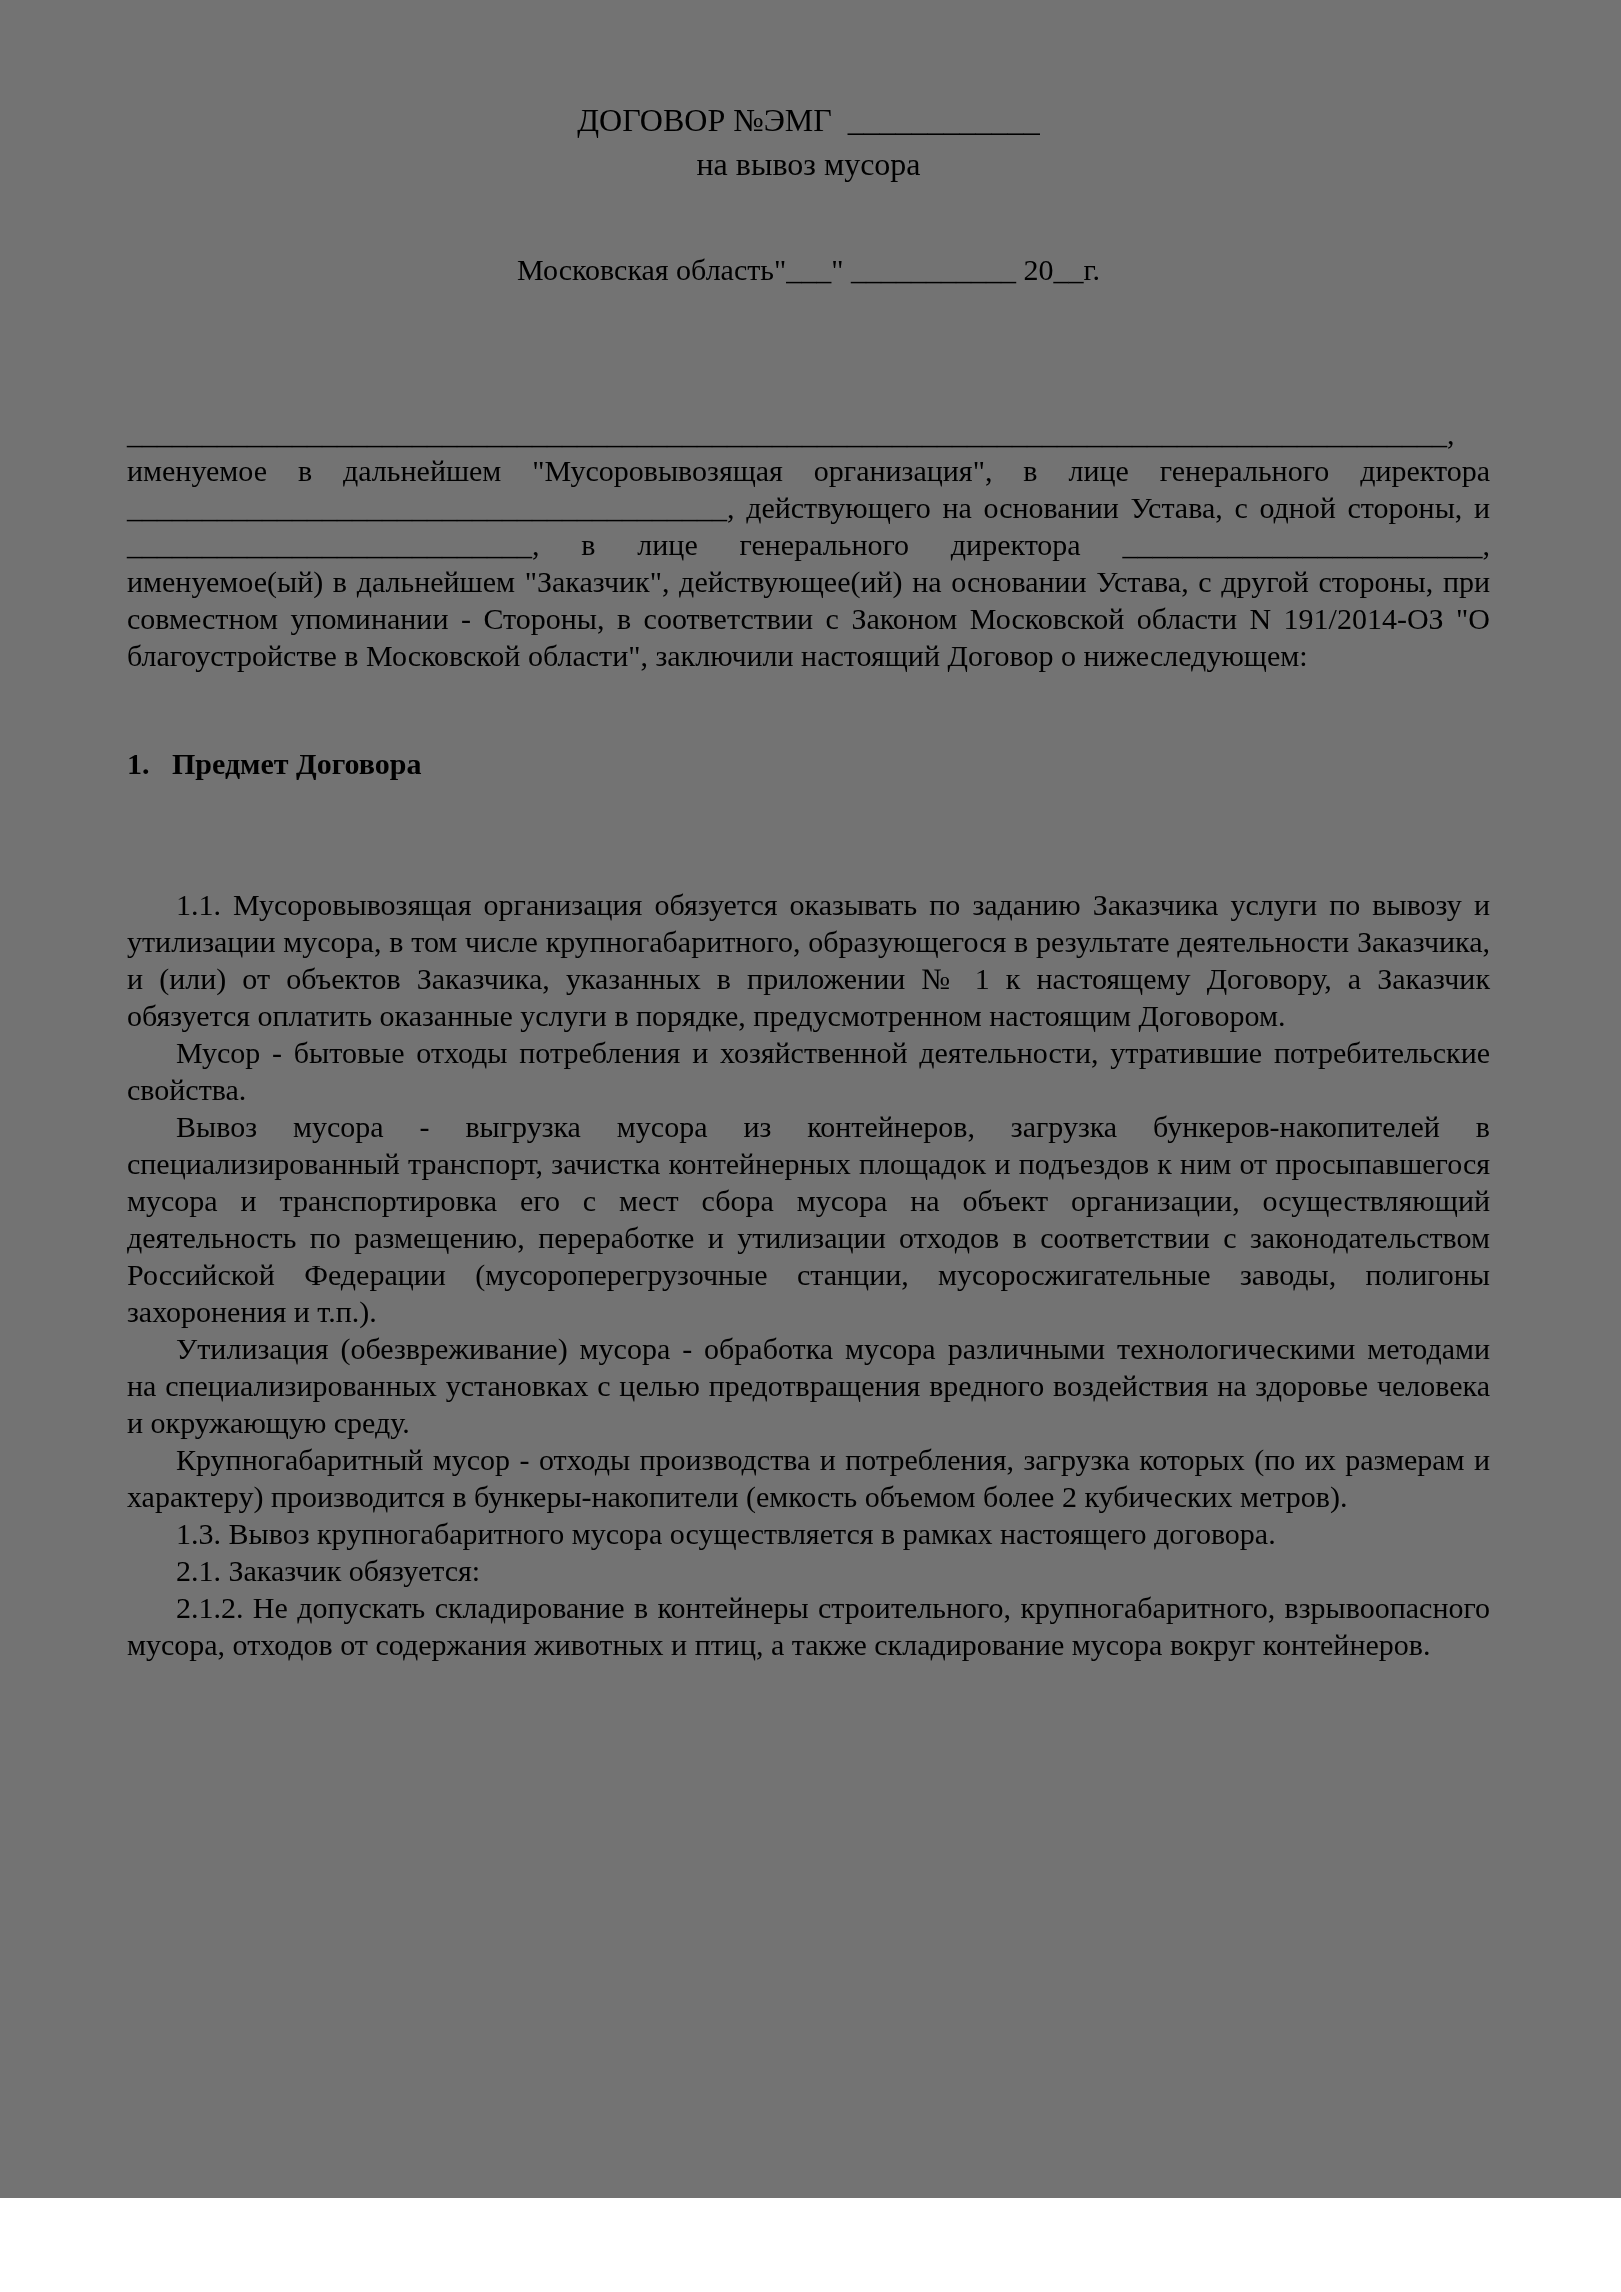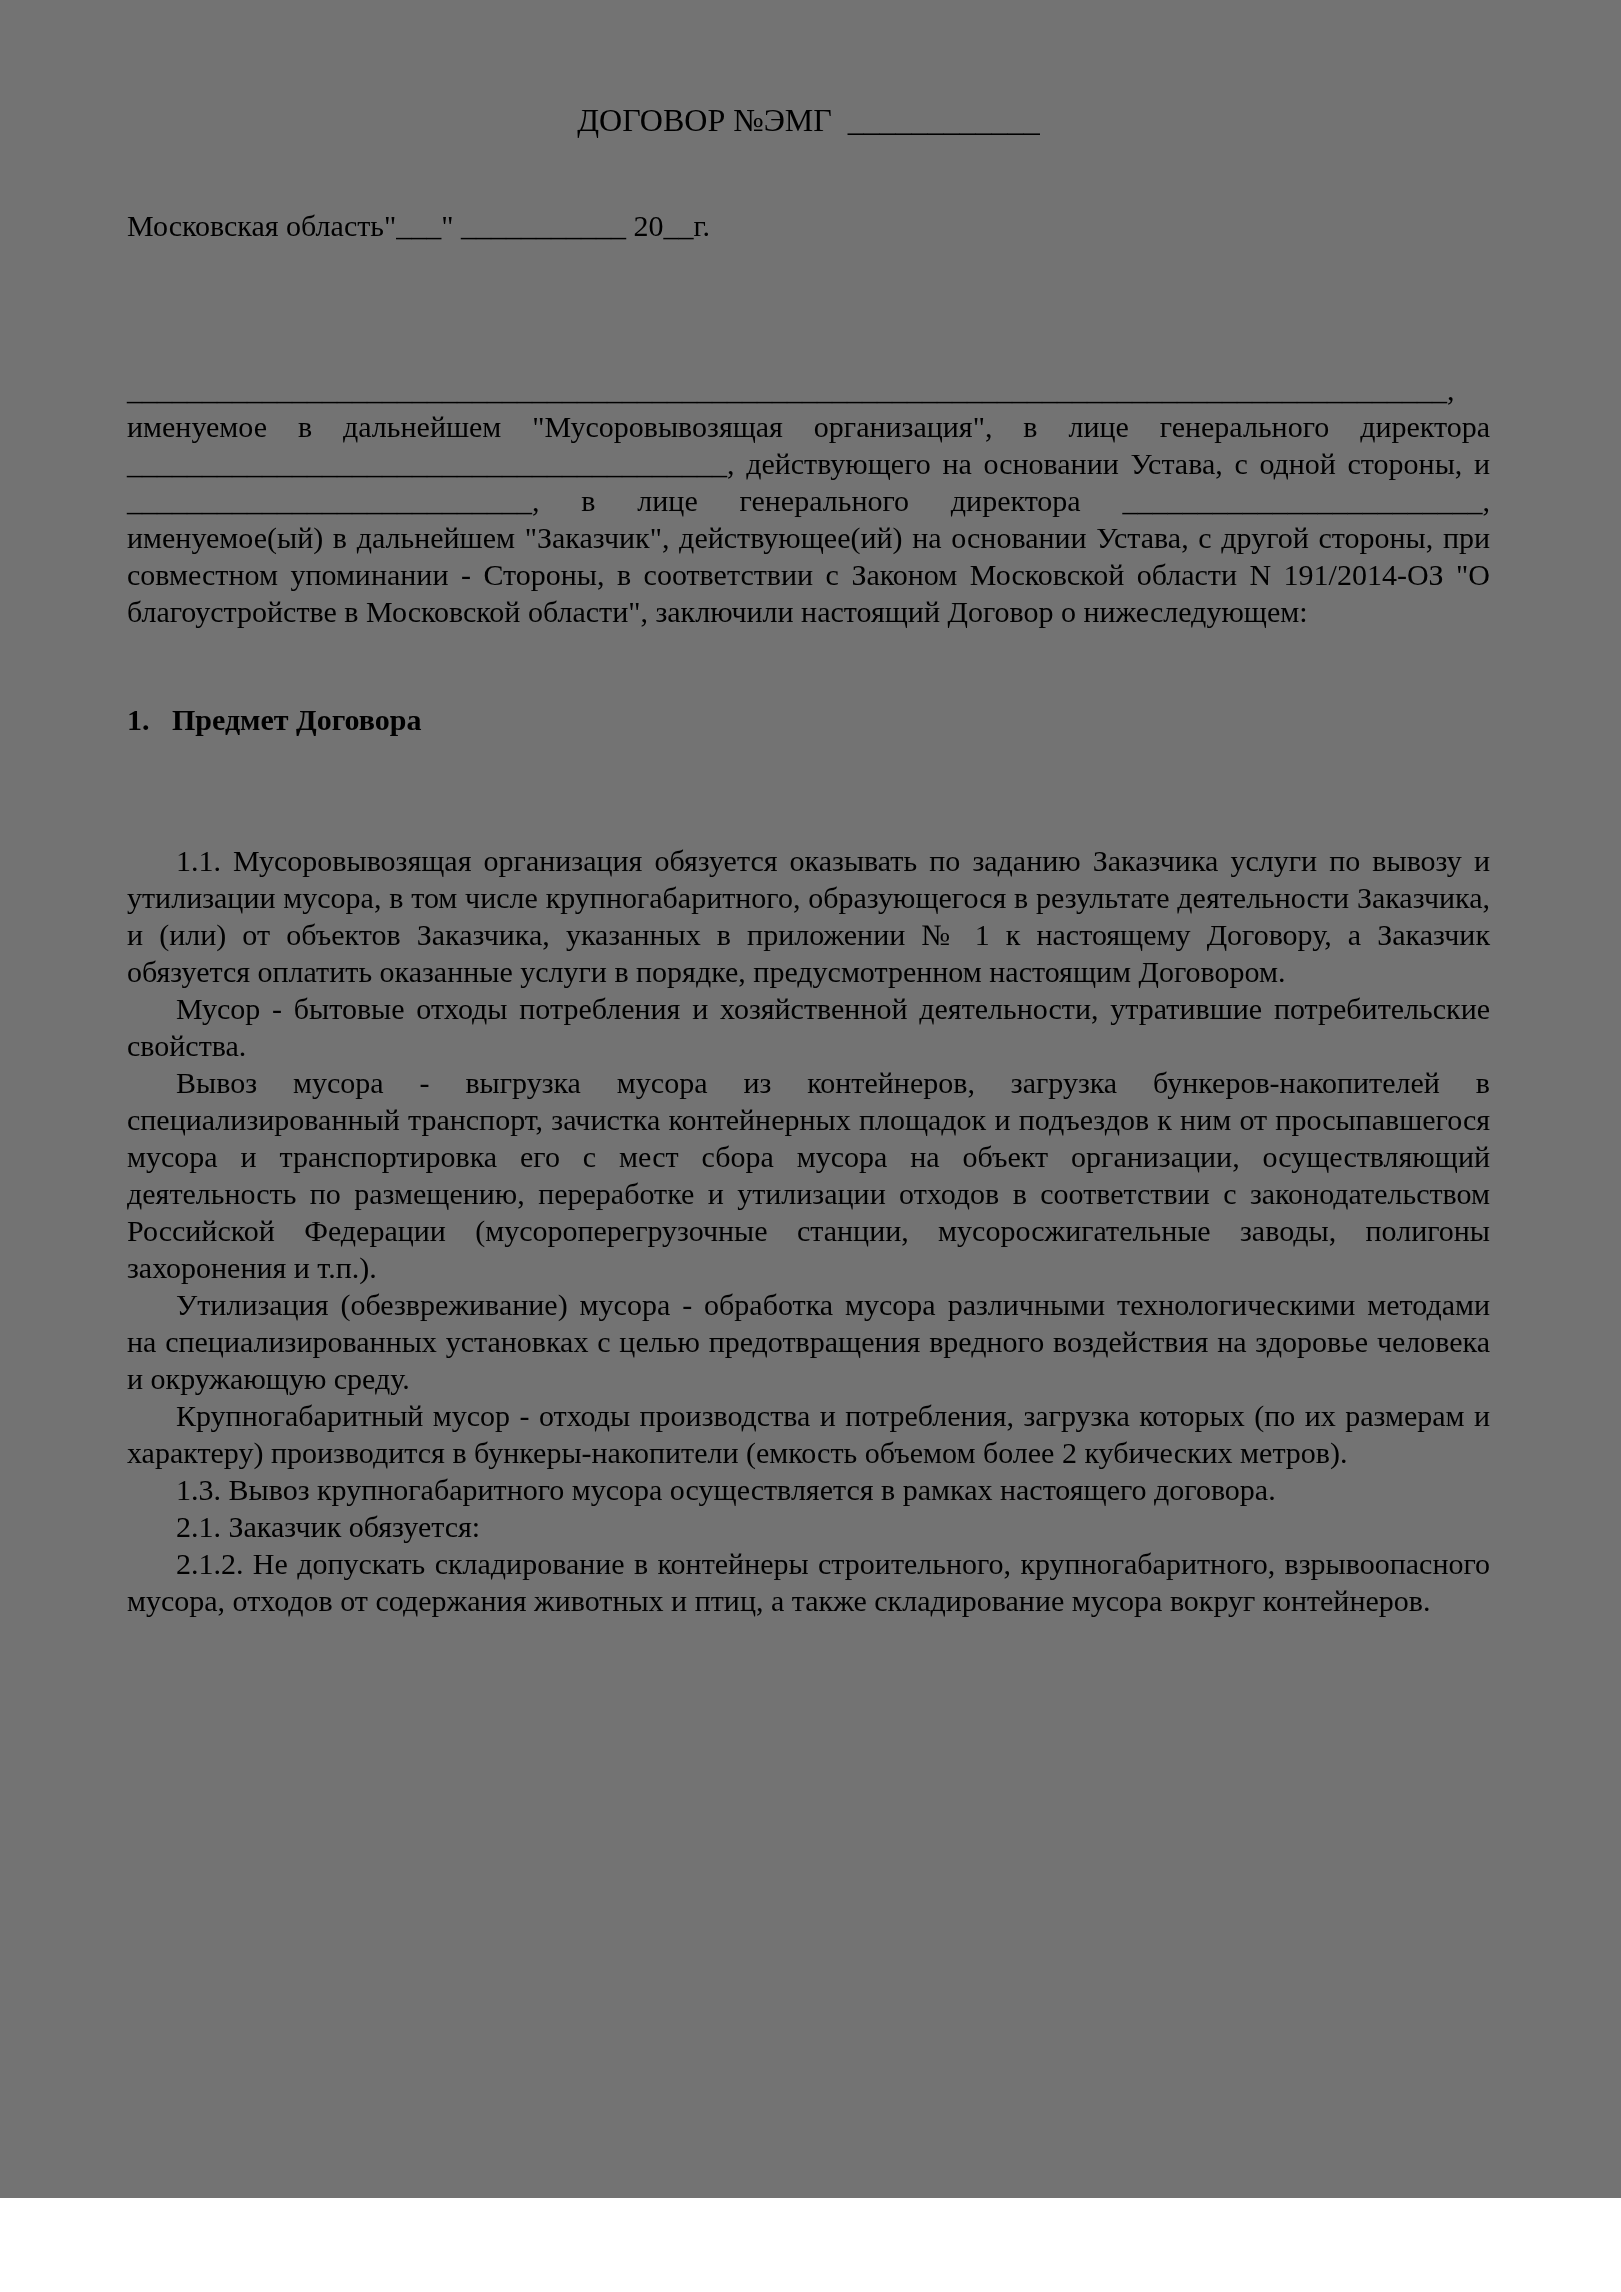--- a/index.html
+++ b/index.html
@@ -23,21 +23,21 @@
   }
   .title-block {
     margin-top: 98px;
     text-align: center;
     font-size: 32px;
     line-height: 44px;
   }
   .place-date-row {
     margin-top: 65px;
     display: flex;
-    justify-content: flex-start;
+    justify-content: center;
     align-items: baseline;
   }
   .preamble {
     margin: 127px 0 0 0;
     text-align: justify;
   }
   .sec-heading {
     font-weight: bold;
     font-size: 30px;
     line-height: 37px;
@@ -63,20 +63,21 @@
   }
 </style>
 </head>
 <body>
 
 <div class="page">
   <div class="content">
 
     <div class="title-block">
       <div>ДОГОВОР №ЭМГ &nbsp;____________</div>
+      <div>на вывоз мусора</div>
     </div>
 
     <div class="place-date-row">
       <span>Московская область</span>
       <span>"___" ___________ 20__г.</span>
     </div>
 
     <p class="preamble">________________________________________________________________________________________, именуемое в дальнейшем "Мусоровывозящая организация", в лице генерального директора ________________________________________, действующего на основании Устава, с одной стороны, и ___________________________, в лице генерального директора ________________________, именуемое(ый) в дальнейшем "Заказчик", действующее(ий) на основании Устава, с другой стороны, при совместном упоминании - Стороны, в соответствии с Законом Московской области N 191/2014-ОЗ "О благоустройстве в Московской области", заключили настоящий Договор о нижеследующем:</p>
 
     <h2 class="sec-heading first">1.&nbsp;&nbsp;&nbsp;Предмет Договора</h2>

